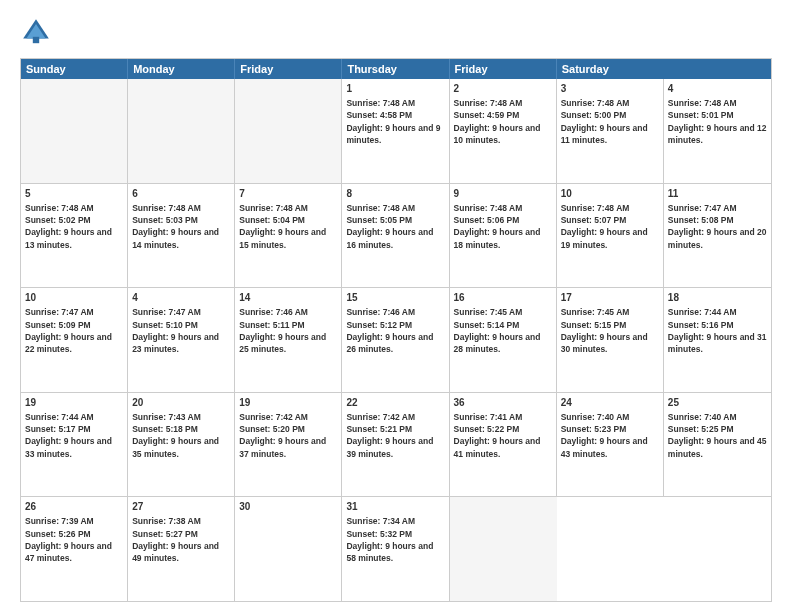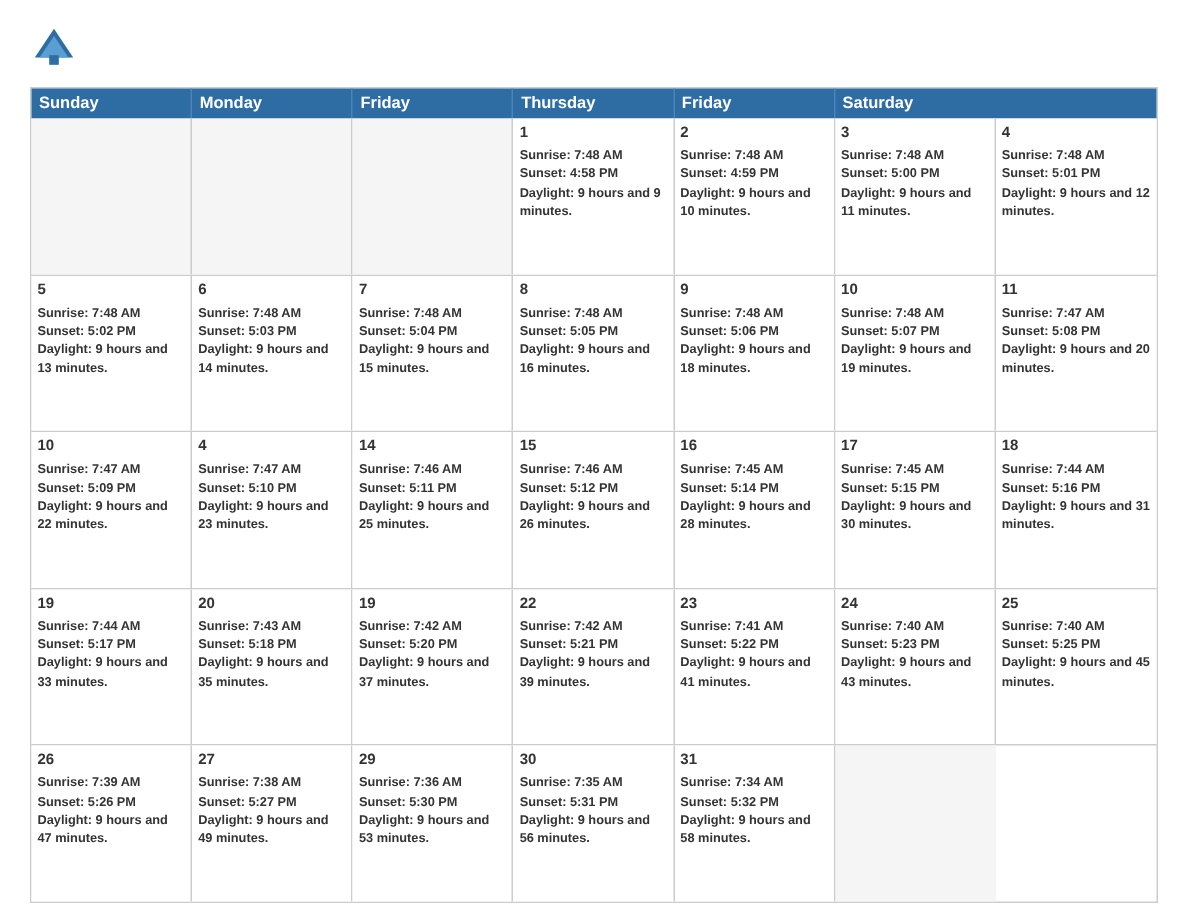--- a/index.html
+++ b/index.html
@@ -248,21 +248,21 @@
           </div>
           <div class="cal-cell">
             <span class="day-num">19</span>
             <div class="cell-text">Sunrise: 7:42 AM<br>Sunset: 5:20 PM<br>Daylight: 9 hours and 37 minutes.</div>
           </div>
           <div class="cal-cell">
             <span class="day-num">22</span>
             <div class="cell-text">Sunrise: 7:42 AM<br>Sunset: 5:21 PM<br>Daylight: 9 hours and 39 minutes.</div>
           </div>
           <div class="cal-cell">
-            <span class="day-num">23</span>
+            <span class="day-num">36</span>
             <div class="cell-text">Sunrise: 7:41 AM<br>Sunset: 5:22 PM<br>Daylight: 9 hours and 41 minutes.</div>
           </div>
           <div class="cal-cell">
             <span class="day-num">24</span>
             <div class="cell-text">Sunrise: 7:40 AM<br>Sunset: 5:23 PM<br>Daylight: 9 hours and 43 minutes.</div>
           </div>
           <div class="cal-cell">
             <span class="day-num">25</span>
             <div class="cell-text">Sunrise: 7:40 AM<br>Sunset: 5:25 PM<br>Daylight: 9 hours and 45 minutes.</div>
           </div>
@@ -270,26 +270,21 @@
         <div class="cal-row">
           <div class="cal-cell">
             <span class="day-num">26</span>
             <div class="cell-text">Sunrise: 7:39 AM<br>Sunset: 5:26 PM<br>Daylight: 9 hours and 47 minutes.</div>
           </div>
           <div class="cal-cell">
             <span class="day-num">27</span>
             <div class="cell-text">Sunrise: 7:38 AM<br>Sunset: 5:27 PM<br>Daylight: 9 hours and 49 minutes.</div>
           </div>
           <div class="cal-cell">
-            <span class="day-num">29</span>
-            <div class="cell-text">Sunrise: 7:36 AM<br>Sunset: 5:30 PM<br>Daylight: 9 hours and 53 minutes.</div>
-          </div>
-          <div class="cal-cell">
             <span class="day-num">30</span>
-            <div class="cell-text">Sunrise: 7:35 AM<br>Sunset: 5:31 PM<br>Daylight: 9 hours and 56 minutes.</div>
           </div>
           <div class="cal-cell">
             <span class="day-num">31</span>
             <div class="cell-text">Sunrise: 7:34 AM<br>Sunset: 5:32 PM<br>Daylight: 9 hours and 58 minutes.</div>
           </div>
           <div class="cal-cell shaded"></div>
         </div>
       </div>
   </div>
 </div>

